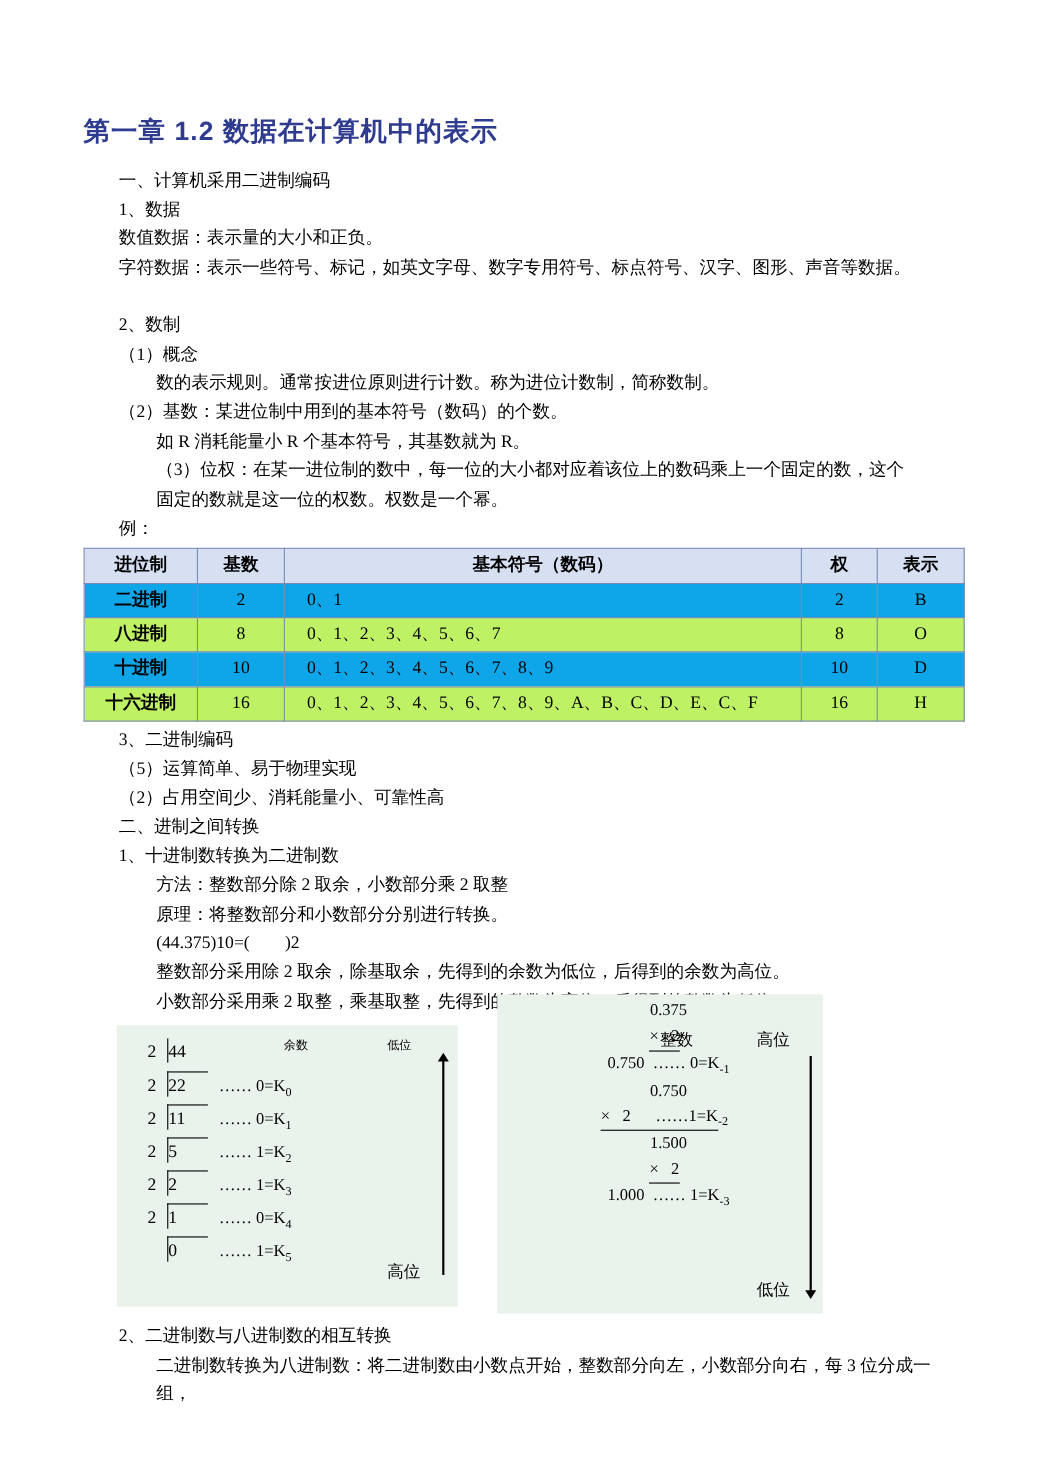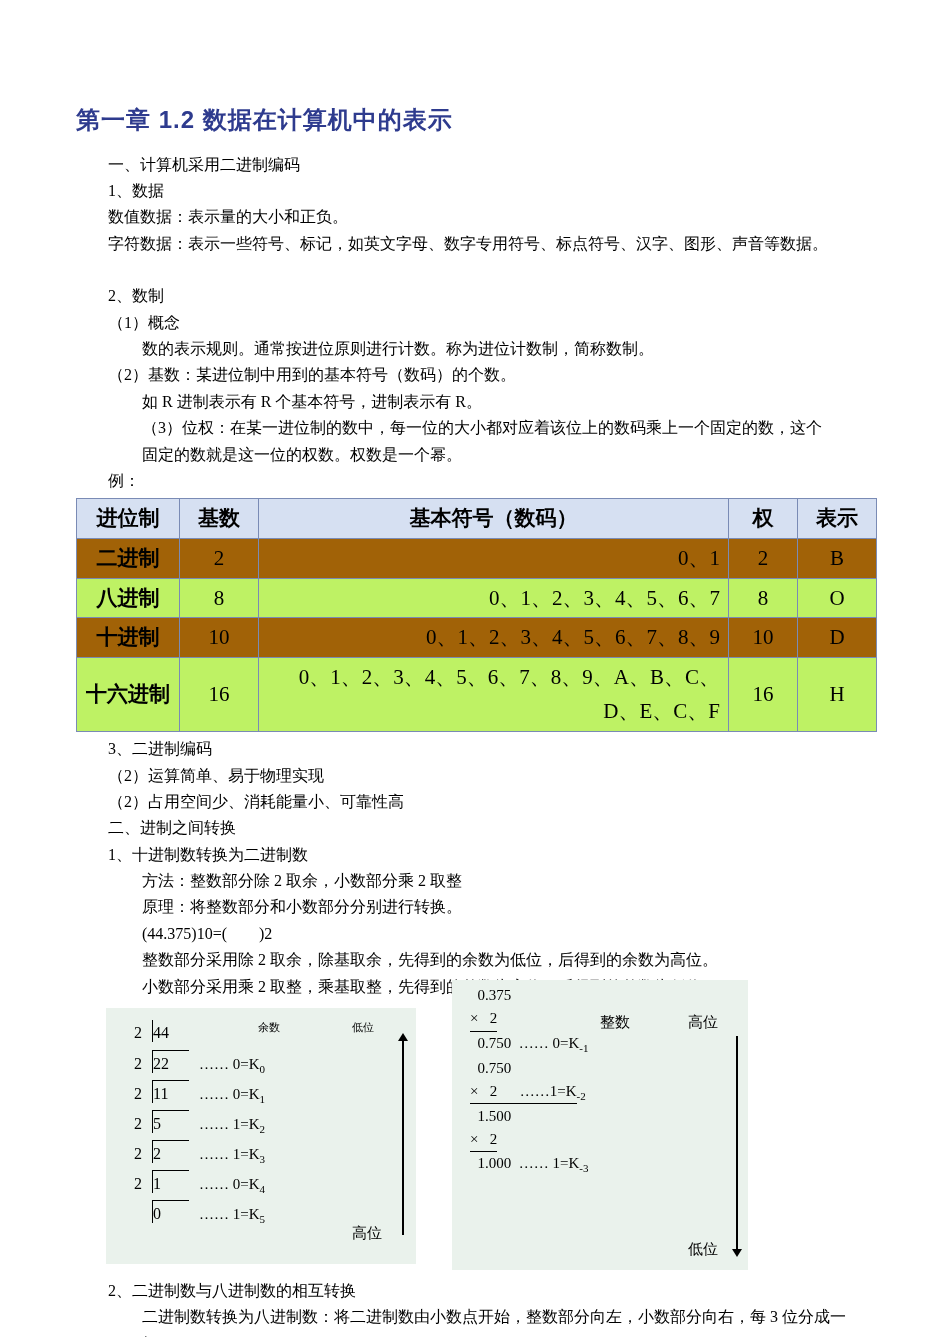--- a/index.html
+++ b/index.html
@@ -32,35 +32,35 @@
   .indent0 { padding-left: 32px; }
   .indent2 { padding-left: 66px; }
   .gap { height: 26px; }
 
   
   table.radix {
     border-collapse: collapse;
     width: 100%;
     margin-top: 4px;
     margin-bottom: 4px;
-    font-size: 21px;
+    font-size: 16px;
   }
   table.radix th, table.radix td {
     border: 1px solid #7a8bb5;
     padding: 2px 8px;
     text-align: center;
     background: #bef264;
   }
   table.radix th {
     font-family: "SimHei","黑体",sans-serif;
     font-weight: bold;
     background: #d6e0f2;
   }
-  table.radix tr.shade td { background: #a16207; }
-  table.radix td.left { text-align: right; padding-left: 20px; }
+  table.radix tr.shade td { background: #0ea5e9; }
+  table.radix td.left { text-align: left; padding-left: 20px; }
   table.radix td.rowhdr { font-family: "SimHei","黑体",sans-serif; font-weight: bold; }
 
   
   .diag-wrap {
     margin-top: 8px;
     display: flex;
     gap: 36px;
   }
   .diag-box {
     background: #eaf2ec;
@@ -134,20 +134,21 @@
 
   .dr-col {
     padding: 4px 10px 0 18px;
     font-size: 15px;
     line-height: 1.55;
   }
   .dr-col .sub { font-size: 11px; vertical-align: sub; }
   .dr-line {
     display: block;
     white-space: pre;
+    text-align: center;
   }
   .dr-ul { display:inline-block; border-bottom:1.4px solid #000; }
   .dr-label {
     position: absolute;
     top: 30px;
     font-size: 15px;
   }
   .dr-label.zs { left: 148px; }
   .dr-label.gw { left: 236px; }
   .dr-low {
@@ -184,21 +185,21 @@
 <p class="indent0">1、数据</p>
 <p class="indent0">数值数据：表示量的大小和正负。</p>
 <p class="indent0">字符数据：表示一些符号、标记，如英文字母、数字专用符号、标点符号、汉字、图形、声音等数据。</p>
 
 <div class="gap"></div>
 
 <p class="indent0">2、数制</p>
 <p class="indent0">（1）概念</p>
 <p class="indent2">数的表示规则。通常按进位原则进行计数。称为进位计数制，简称数制。</p>
 <p class="indent0">（2）基数：某进位制中用到的基本符号（数码）的个数。</p>
-<p class="indent2">如 R 进制表示有 R 个基本符号，进制表示有 R。</p>
+<p class="indent2">如 R 消耗能量小 R 个基本符号，其基数就为 R。</p>
 <p class="indent2">（3）位权：在某一进位制的数中，每一位的大小都对应着该位上的数码乘上一个固定的数，这个</p>
 <p class="indent2">固定的数就是这一位的权数。权数是一个幂。</p>
 <p class="indent0">例：</p>
 
 <table class="radix">
   <thead>
     <tr>
       <th style="width:86px">进位制</th>
       <th style="width:62px">基数</th>
       <th>基本符号（数码）</th>
@@ -232,21 +233,21 @@
           <td class="rowhdr">十六进制</td>
           <td>16</td>
           <td class="left">0、1、2、3、4、5、6、7、8、9、A、B、C、D、E、C、F</td>
           <td>16</td>
           <td>H</td>
         </tr>
       </tbody>
 </table>
 
 <p class="indent0">3、二进制编码</p>
-<p class="indent0">（2）运算简单、易于物理实现</p>
+<p class="indent0">（5）运算简单、易于物理实现</p>
 <p class="indent0">（2）占用空间少、消耗能量小、可靠性高</p>
 
 <p class="indent0">二、进制之间转换</p>
 <p class="indent0">1、十进制数转换为二进制数</p>
 <p class="indent2">方法：整数部分除 2 取余，小数部分乘 2 取整</p>
 <p class="indent2">原理：将整数部分和小数部分分别进行转换。</p>
 <p class="indent2">(44.375)10=(　　)2</p>
 <p class="indent2">整数部分采用除 2 取余，除基取余，先得到的余数为低位，后得到的余数为高位。</p>
 <p class="indent2">小数部分采用乘 2 取整，乘基取整，先得到的整数为高位，后得到的整数为低位。</p>
 

